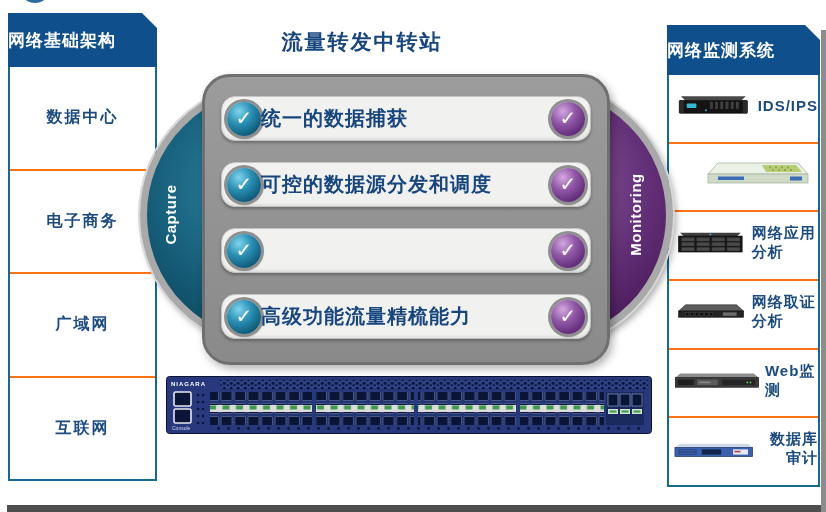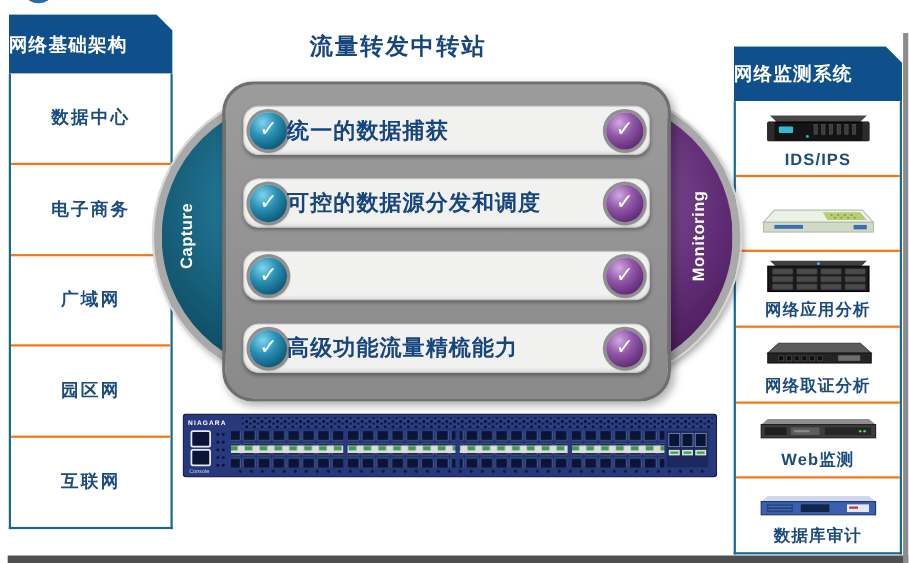--- a/index.html
+++ b/index.html
@@ -6,33 +6,33 @@
   body{font-family:"Liberation Sans","DejaVu Sans",sans-serif;}
   .canvas{position:relative;width:826px;height:512px;background:#ffffff;overflow:hidden;}
 
   
   .top-arc{position:absolute;left:24px;top:-11px;width:22px;height:14px;border-radius:50%;
     background:#2b6ca3;z-index:0;}
 
   
   .panel{position:absolute;z-index:1;}
   .left-panel{left:8px;top:13px;width:149px;height:468px;}
-  .right-panel{left:667px;top:42px;width:153px;height:462px;}
+  .right-panel{left:667px;top:25px;width:153px;height:462px;}
   .panel-header{height:54px;background:#0e4f8c;color:#fff;font-weight:bold;font-size:17px;
     display:flex;align-items:center;justify-content:flex-start;letter-spacing:1px;
     clip-path:polygon(0 0,calc(100% - 15px) 0,100% 15px,100% 100%,0 100%);}
   .right-panel .panel-header{height:50px;}
   .panel-body{border:2px solid #16698f;border-top:none;background:#fff;
     display:flex;flex-direction:column;box-sizing:border-box;}
   .left-panel .panel-body{height:414px;}
   .right-panel .panel-body{height:412px;}
   .panel-row{flex:1;display:flex;align-items:center;justify-content:center;
     border-bottom:2px solid #f97316;color:#1c4b80;font-weight:bold;font-size:16px;letter-spacing:2px;}
   .panel-row:last-child{border-bottom:none;text-align:right;}
-  .device-row{flex-direction:column;justify-content:flex-end;padding-bottom:5px;letter-spacing:1px;font-size:15px;}
+  .device-row{flex-direction:row;justify-content:flex-end;padding-bottom:5px;letter-spacing:1px;font-size:15px;}
   .device-row svg{display:block;margin-bottom:1px;}
 
   
   .circle{position:absolute;width:266px;height:266px;border-radius:50%;box-sizing:border-box;
     border:7px solid #a9a9a9;z-index:2;box-shadow:0 0 0 2px #d8d8d8,3px 4px 7px rgba(0,0,0,.35);}
   .capture-circle{left:140px;top:82px;
     background:radial-gradient(circle at 44% 38%,#2f89a6 0%,#17607c 48%,#0a3e54 88%);}
   .monitoring-circle{left:407px;top:82px;
     background:radial-gradient(circle at 56% 38%,#8a5a9e 0%,#5e2b72 50%,#3a1149 90%);}
   .vwrap{position:absolute;display:flex;align-items:center;justify-content:center;z-index:2;}
@@ -80,23 +80,20 @@
     </div>
     <div class="panel-body">
       <div class="panel-row">
           <span>数据中心</span>
         </div>
       <div class="panel-row">
           <span>电子商务</span>
         </div>
       <div class="panel-row">
           <span>广域网</span>
-        </div>
-      <div class="panel-row">
-          <span>园区网</span>
         </div>
       <div class="panel-row">
           <span>互联网</span>
         </div>
     </div>
   </div>
 
   <div class="circle capture-circle"></div>
   <div class="circle monitoring-circle"></div>
   <div class="vwrap capture-wrap">

